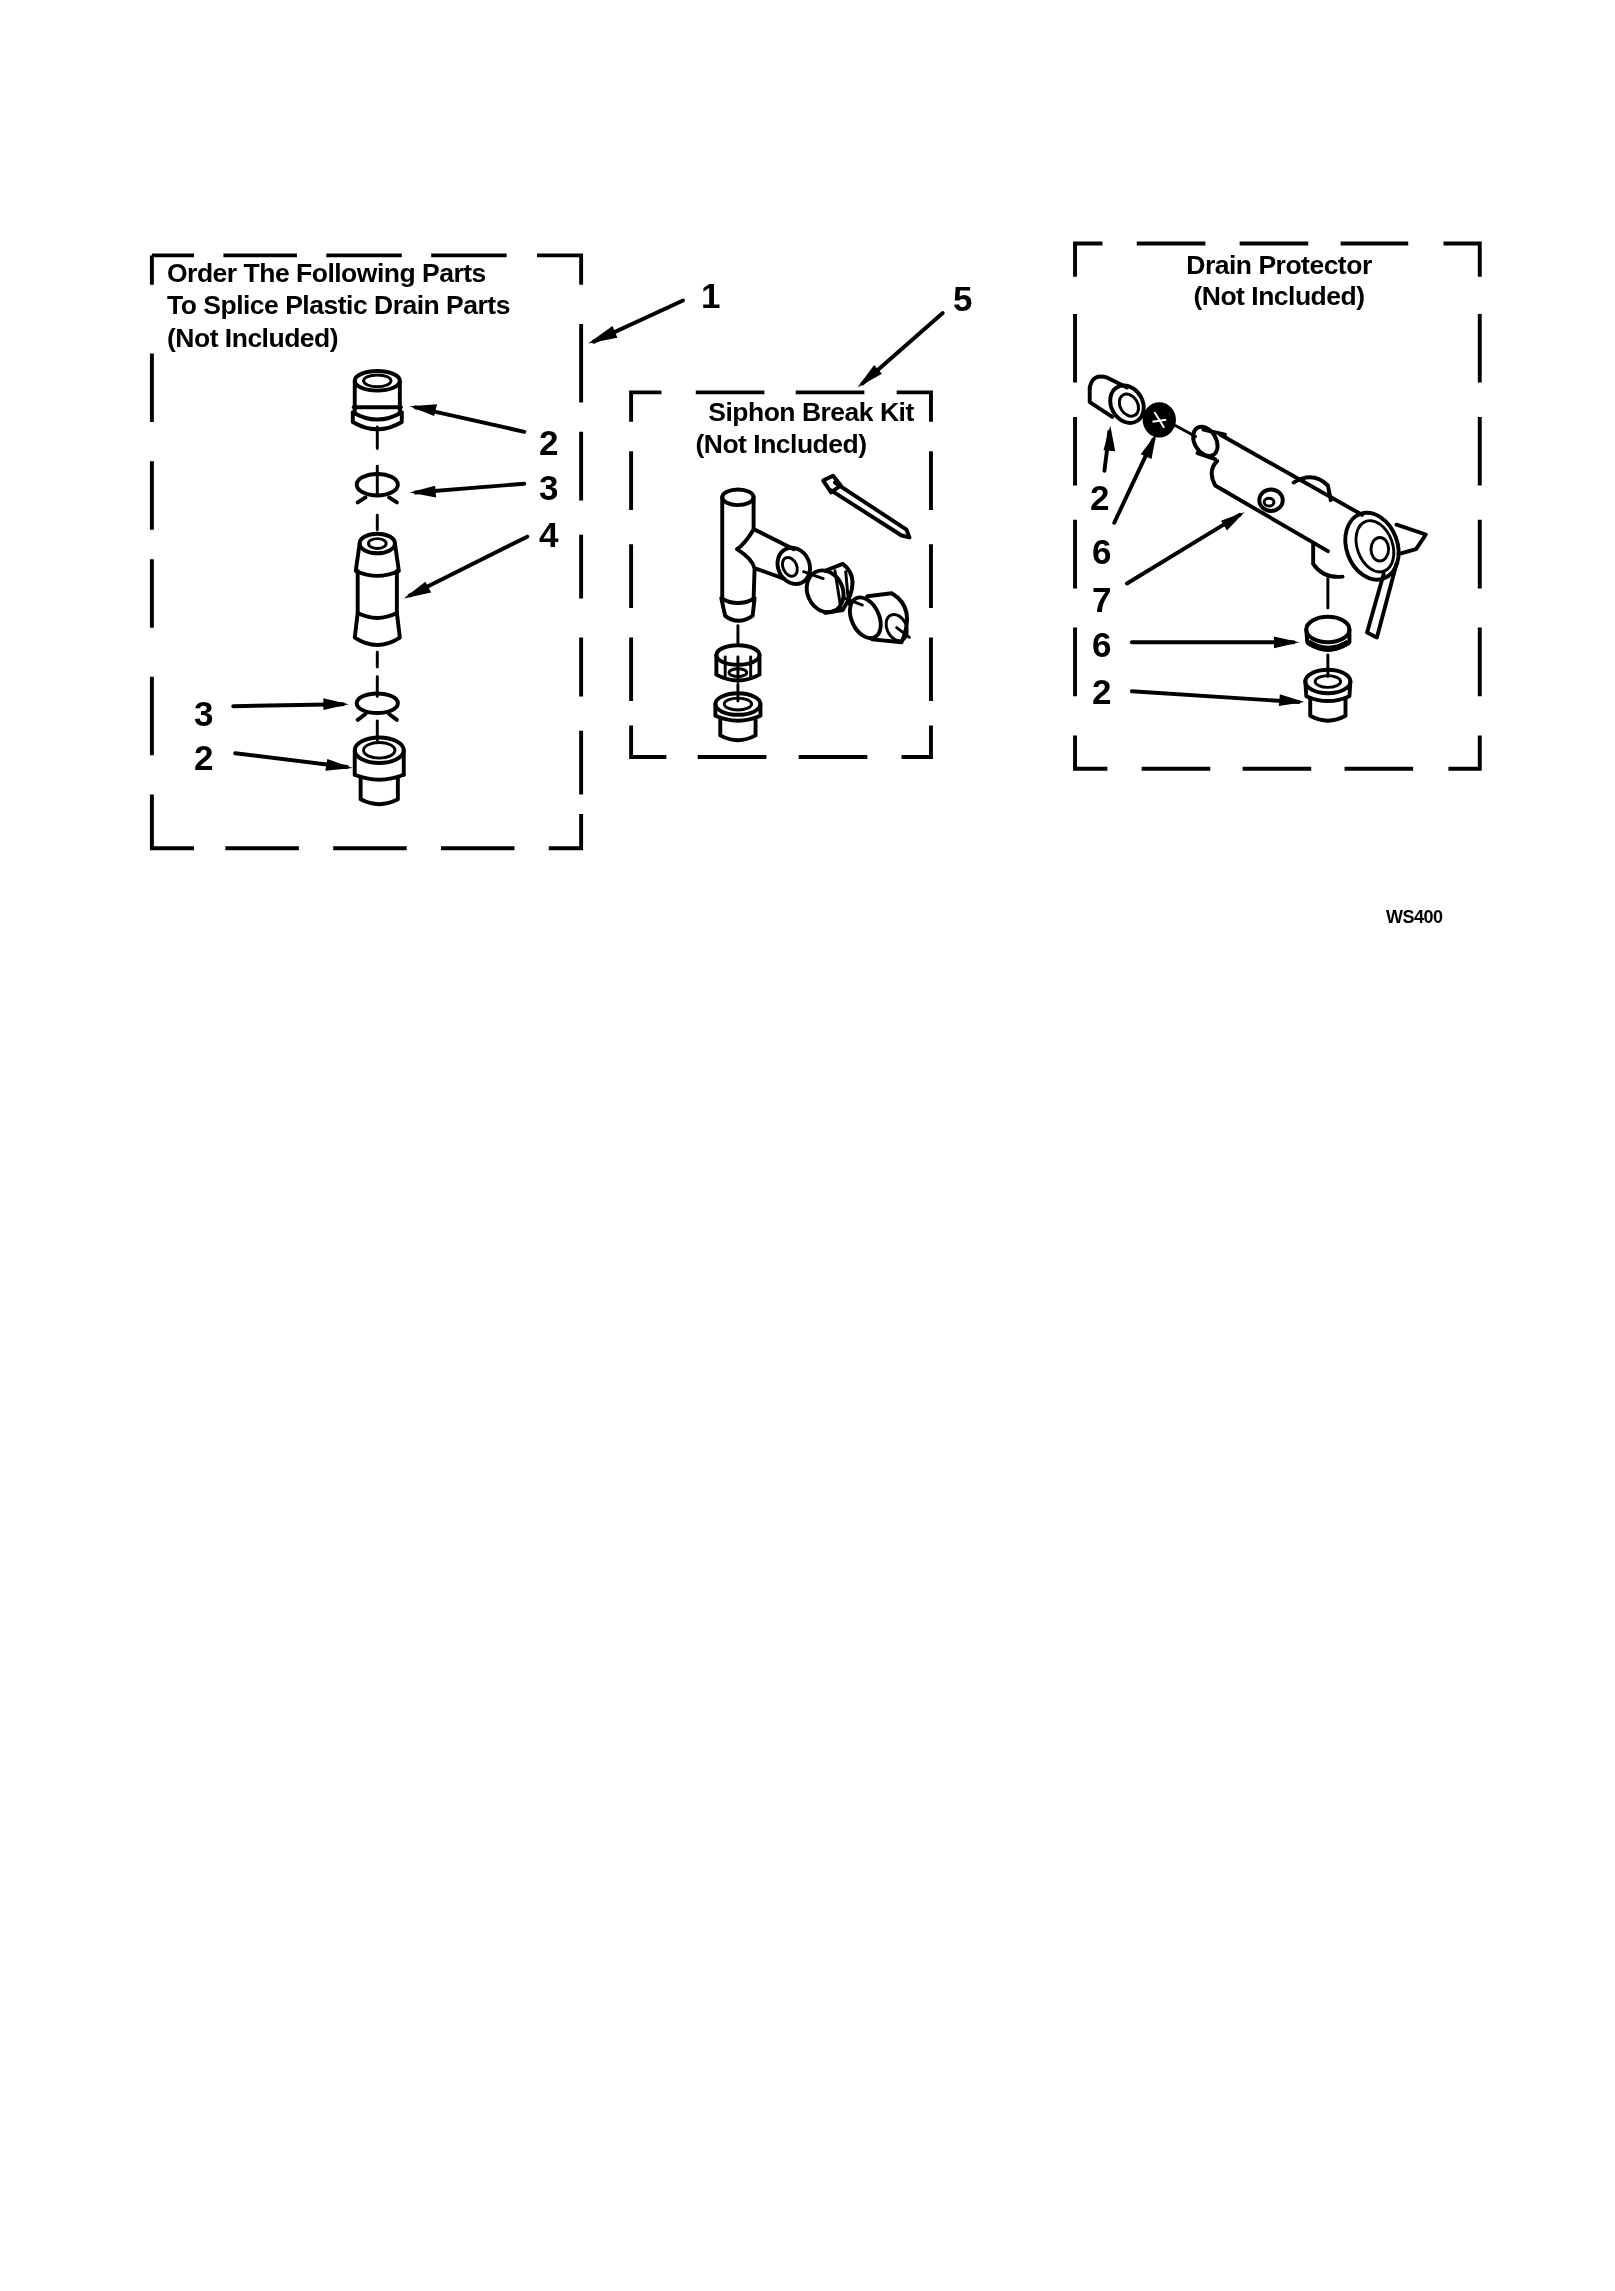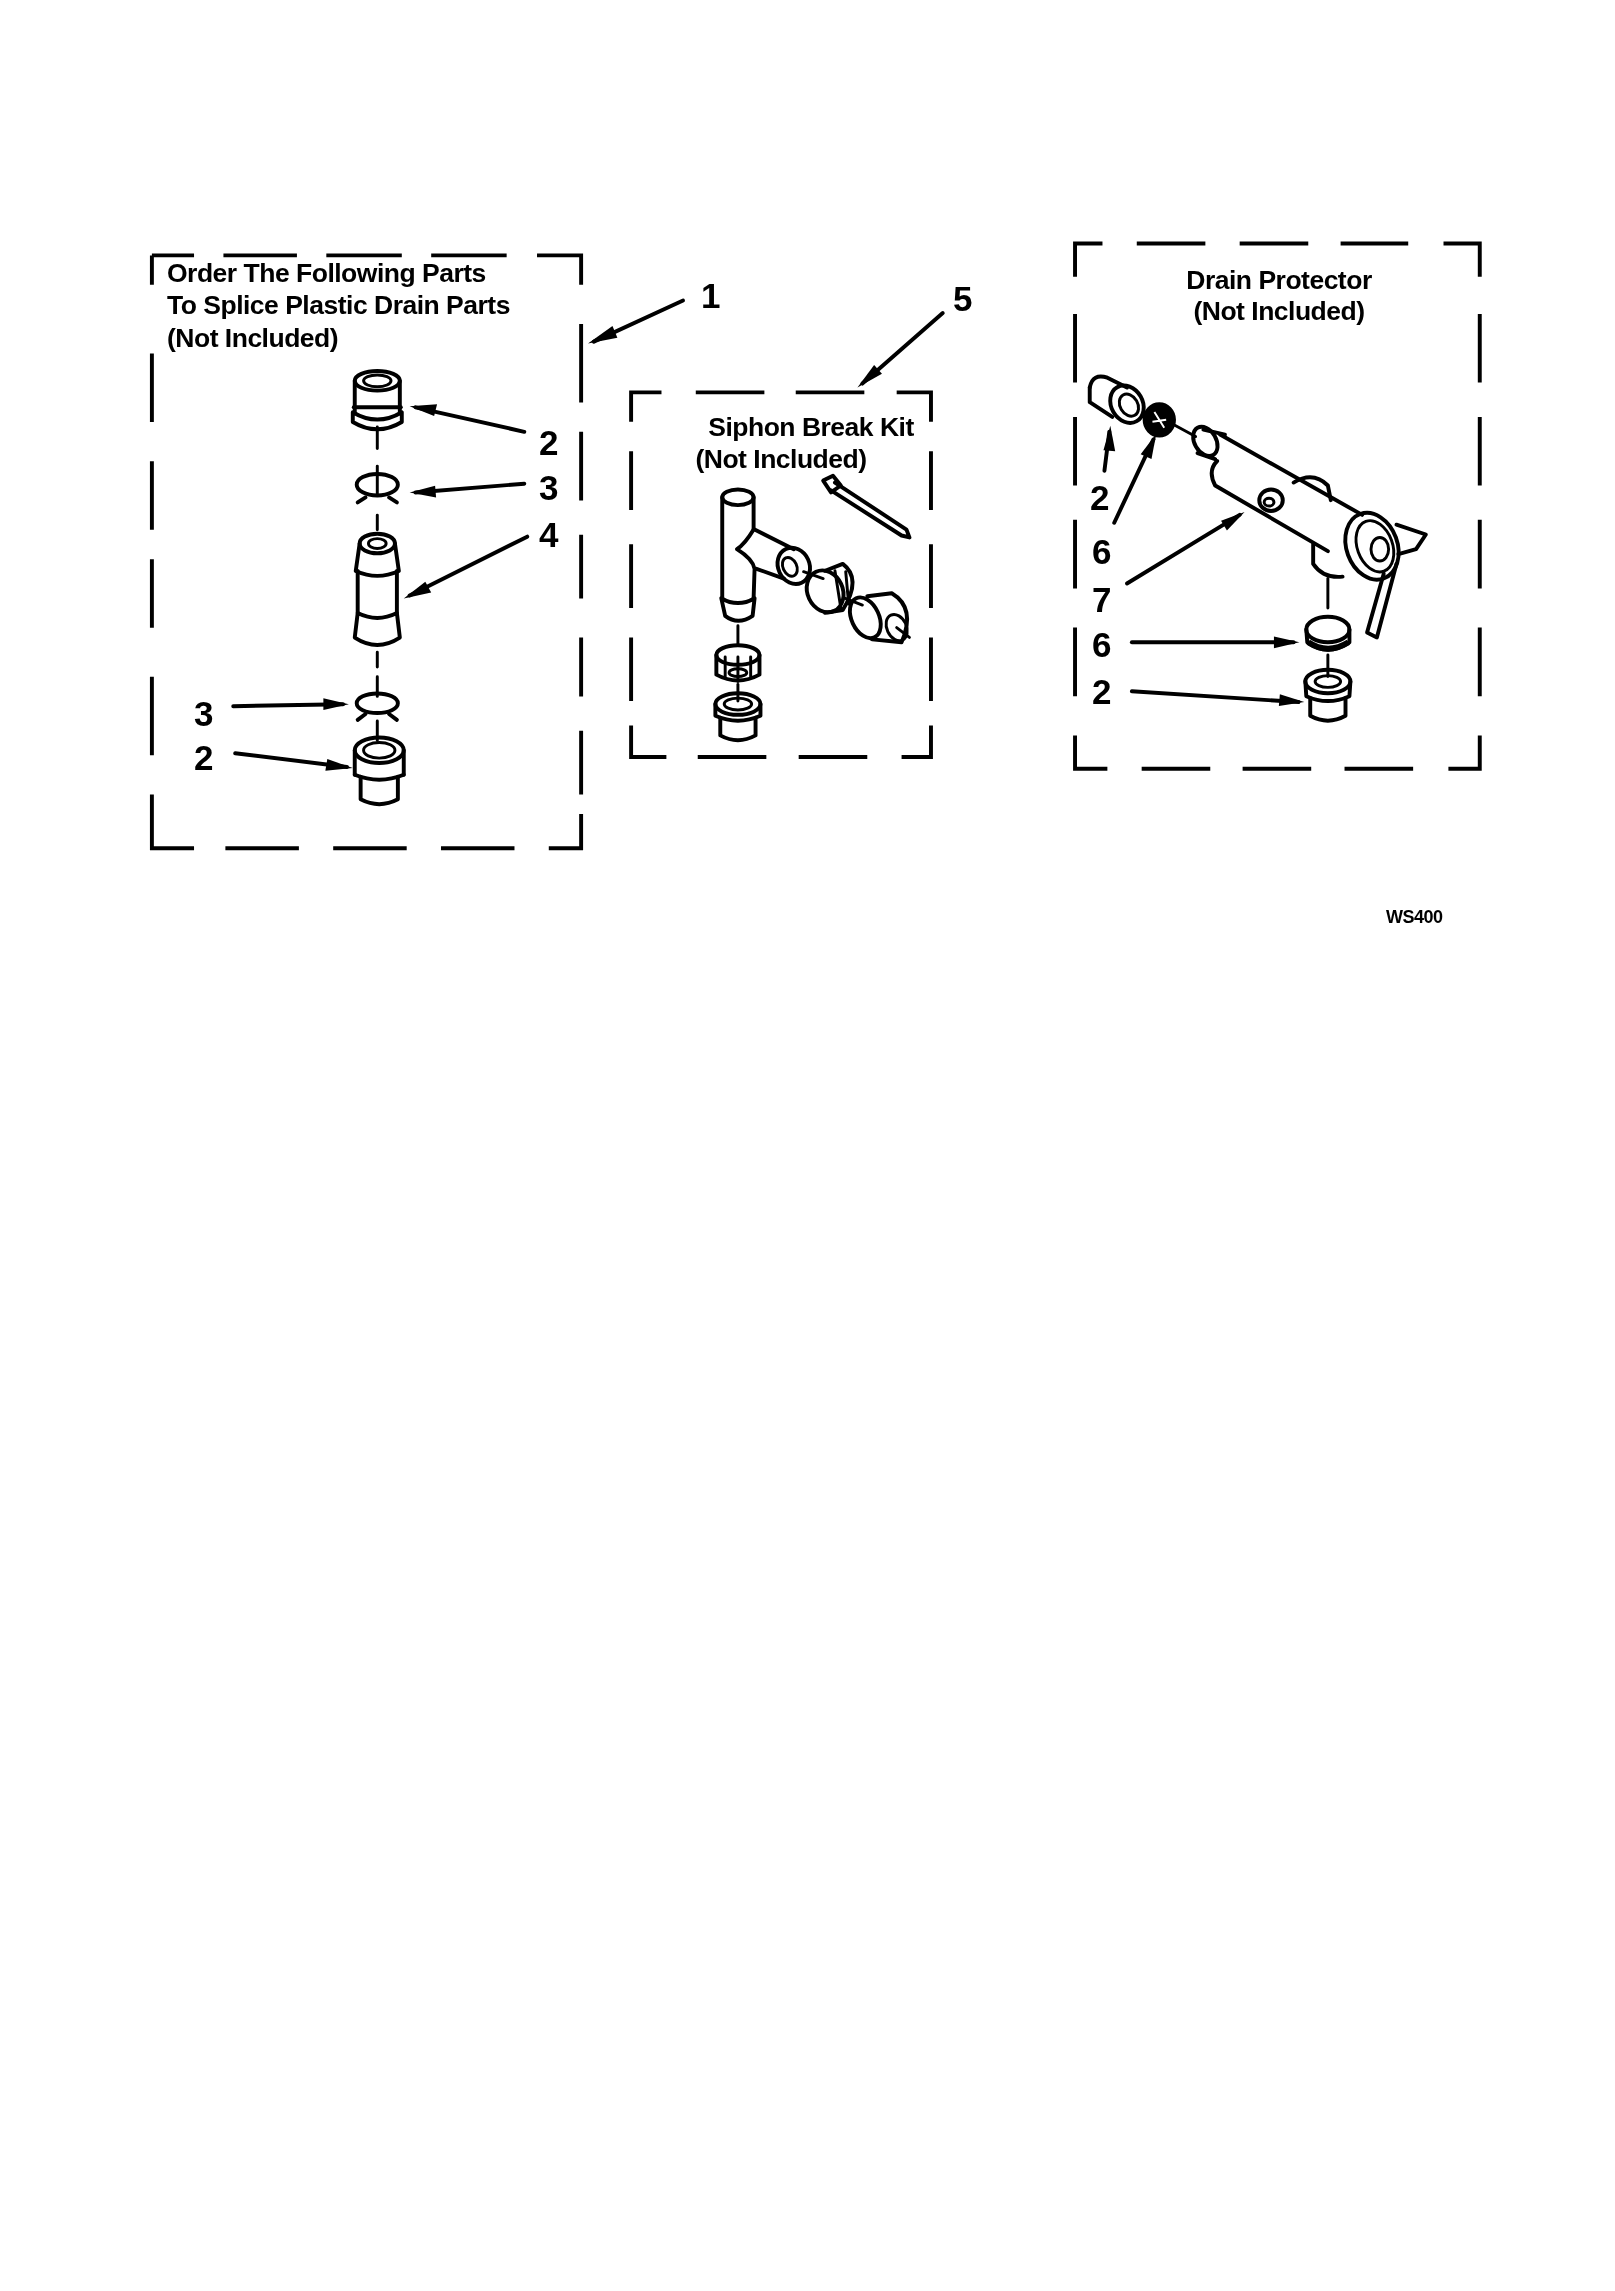--- a/index.html
+++ b/index.html
@@ -2,21 +2,21 @@
 <html><head>
   <meta charset="utf-8">
   <style>
     html, body { margin: 0; padding: 0; background: #ffffff; }
     body { width: 1615px; height: 2292px; position: relative; overflow: hidden;
            font-family: "Liberation Sans", sans-serif; color: #000; }
     .box { position: absolute; }
     .box svg.frame { position: absolute; left: 0; top: 0; overflow: visible; }
     .title { position: absolute; font-weight: bold; font-size: 26.5px; line-height: 30px;
              letter-spacing: -0.5px; white-space: nowrap; }
-    .title.center { text-align: center; margin-top: 15px; }
+    .title.center { text-align: center; }
     .callout { position: absolute; font-weight: bold; font-size: 35px; line-height: 35px; }
     .ref { position: absolute; font-weight: bold; font-size: 18px; letter-spacing: -0.5px; }
     svg.art { position: absolute; left: 0; top: 0; overflow: visible; }
     .stroke { fill: none; stroke: #000; stroke-width: 4; stroke-linecap: round; stroke-linejoin: round; }
     .thin { fill: none; stroke: #000; stroke-width: 3; stroke-linecap: round; stroke-linejoin: round; }
     .dash { fill: none; stroke: #000; stroke-width: 4; }
     .arrowhead { fill: #000; }
   </style>
 </head>
 <body>

